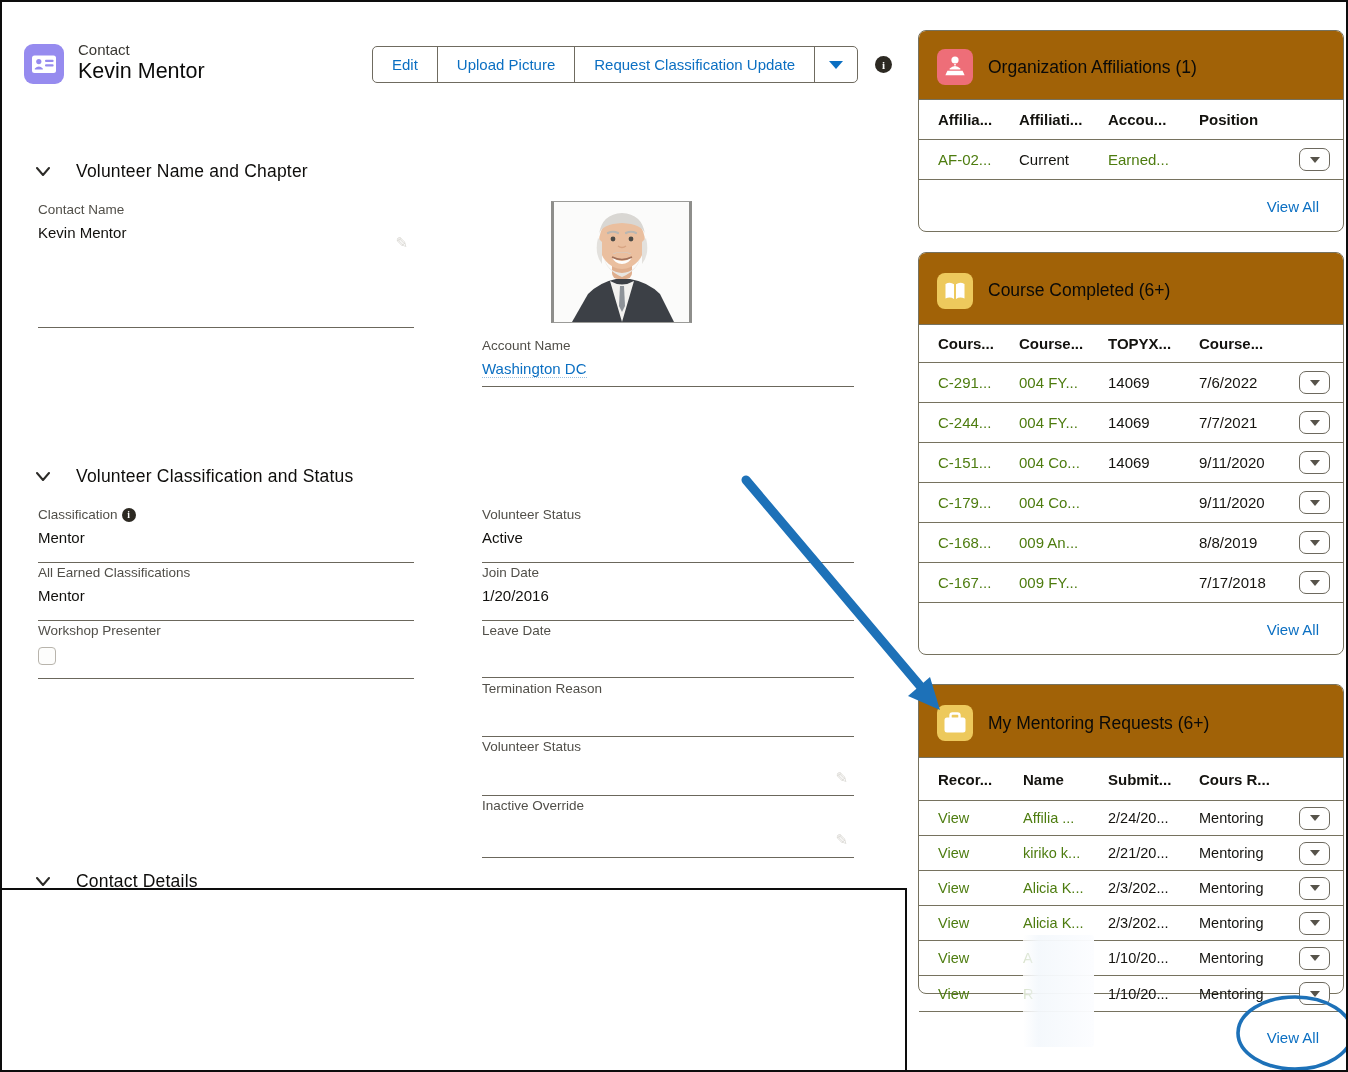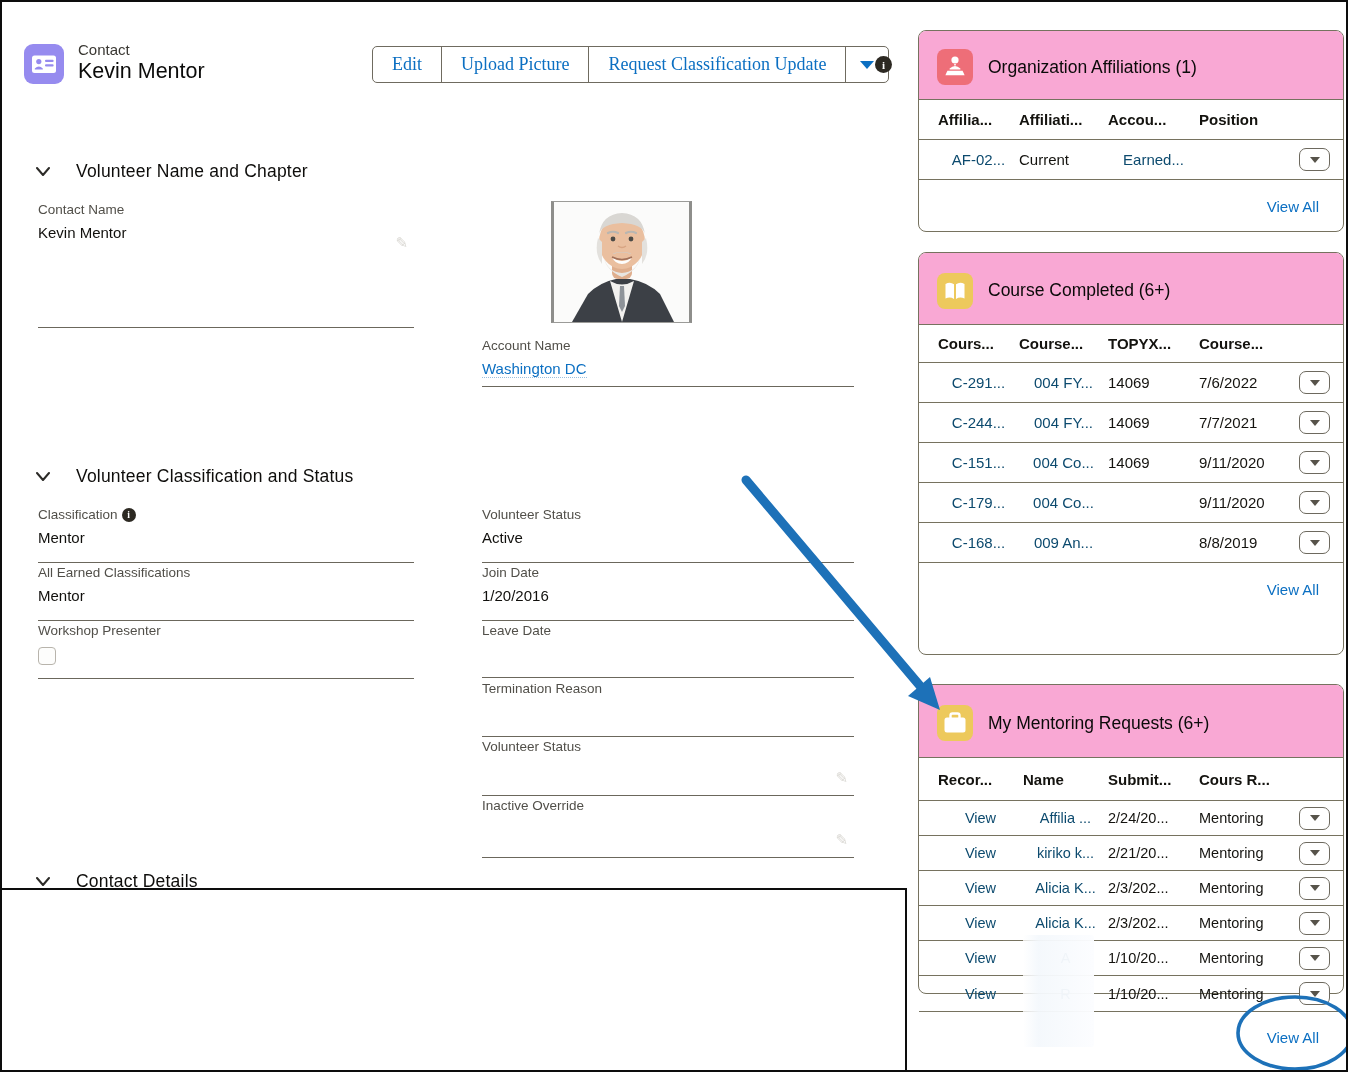--- a/index.html
+++ b/index.html
@@ -7,21 +7,21 @@
   body { width:1348px; height:1072px; position:relative; font-family:"Liberation Sans", sans-serif; }
   .page { position:absolute; left:0; top:0; width:1348px; height:1072px; border:2px solid #0d0d0d; background:#fff; overflow:hidden; }
   .abs { position:absolute; }
 
   
   .entity-icon { left:22px; top:42px; width:40px; height:40px; border-radius:9px; background:#968bef; }
   .entity-label { left:76px; top:39px; font-size:15px; color:#3a3833; }
   .record-name { left:76px; top:57px; font-size:21.5px; color:#0b0b0a; }
 
   .btn-group { left:370px; top:44px; height:37px; display:flex; align-items:stretch; border:1px solid #6f6b60; border-radius:5px; background:#fff; }
-  .btn { display:flex; align-items:center; padding:0 19px; font-size:18px; color:#0b6fc2; cursor:pointer; white-space:nowrap;font-family:Liberation Serif, serif; }
+  .btn { display:flex; align-items:center; padding:0 19px; font-size:15px; color:#0b6fc2; cursor:pointer; white-space:nowrap; }
   .btn + .btn { border-left:1px solid #6f6b60; }
   .btn.dd { padding:0 14px; }
   .dd-caret { width:0; height:0; border-left:7px solid transparent; border-right:7px solid transparent; border-top:8px solid #0b6fc2; }
   .info-circ { width:17px; height:17px; border-radius:50%; background:#2c2922; color:#fff; font-size:11px; font-weight:bold; display:flex; align-items:center; justify-content:center; font-family:"Liberation Serif", serif; }
 
   
   .section-head { display:flex; align-items:center; gap:26px; }
   .section-title { font-size:17.5px; color:#0e0d0b; letter-spacing:.2px; }
   .chev { width:14px; height:9px; }
 
@@ -37,32 +37,32 @@
   
   .photo { left:549px; top:199px; width:141px; height:122px; background:#fbfbfa; border:1px solid #9b9b98; border-left:3px solid #8e8e8b; border-right:3px solid #8e8e8b; }
 
   
   .panel-bottom-line { left:0; top:886px; width:905px; height:2px; background:#0d0d0d; }
   .panel-right-line { left:903px; top:886px; width:2px; height:184px; background:#0d0d0d; }
   .clip-head { overflow:hidden; }
 
   
   .card { position:absolute; left:916px; width:426px; border:1.5px solid #76725f; border-radius:8px; background:#fff; }
-  .card-header { display:flex; align-items:center; gap:15px; padding:4px 0 0 18px; background:#f9a8d4; border-bottom:1px solid #76725f; border-radius:7px 7px 0 0; }
+  .card-header { display:flex; align-items:center; gap:15px; padding:4px 0 0 18px; background:#a16207; border-bottom:1px solid #76725f; border-radius:7px 7px 0 0; }
   .card-icon { width:36px; height:36px; border-radius:8px; flex:0 0 auto; }
   .card-title { font-size:17.5px; color:#0a0a09; }
   .grid { display:grid; align-items:center; padding-left:19px; }
   .g-aff   { grid-template-columns:81px 89px 91px 84px 1fr; }
   .g-course{ grid-template-columns:81px 89px 91px 92px 1fr; }
   .g-ment  { grid-template-columns:85px 85px 91px 92px 1fr; }
   .thead { border-bottom:1px solid #76725f; }
   .th { font-size:15px; font-weight:bold; color:#14130f; white-space:nowrap; overflow:hidden; }
   .trow { border-bottom:1px solid #76725f; }
   .td { font-size:15px; color:#14130f; white-space:nowrap; overflow:hidden; }
-  .td.lnk { color:#0c4a6e;text-align:center; }
+  .td.lnk { color:#4d7c0f; }
   .td.dotu { align-self:center; }
   .td.dotu span { border-bottom:1px dotted #9cc0de; }
   .row-dd { justify-self:end; margin-right:13px; width:31px; height:23px; border:1px solid #6d695e; border-radius:7px; background:#fff; display:flex; align-items:center; justify-content:center; cursor:pointer; }
   .row-dd i { width:0; height:0; border-left:5px solid transparent; border-right:5px solid transparent; border-top:6px solid #57534a; }
   .tfoot { display:flex; align-items:center; justify-content:flex-end; padding-right:24px; }
   .view-all { font-size:15px; color:#0b6fc2; cursor:pointer; }
 
   .ment-small .td { font-size:14.5px; }
 
   
@@ -290,20 +290,29 @@
     </div>
     <div class="grid g-course trow" style="height:40px;">
       <span class="td lnk dotu"><span>C-168...</span></span>
       <span class="td lnk dotu"><span>009 An...</span></span>
       <span class="td"></span>
       <span class="td">8/8/2019</span>
       <span class="row-dd">
           <i></i>
         </span>
     </div>
+    <div class="grid g-course trow" style="height:40px;">
+      <span class="td lnk dotu"><span>C-167...</span></span>
+      <span class="td lnk dotu"><span>009 FY...</span></span>
+      <span class="td"></span>
+      <span class="td">7/17/2018</span>
+      <span class="row-dd">
+          <i></i>
+        </span>
+    </div>
 
     <div class="tfoot" style="height:52px;">
       <span class="view-all">View All</span>
     </div>
   </div>
 
   <div class="card ment-small" style="top:682px; height:310px;">
     <div class="card-header" style="height:73px;">
       <div class="card-icon" style="background:#edc95c;">
         <svg width="36" height="36" viewBox="0 0 36 36">

